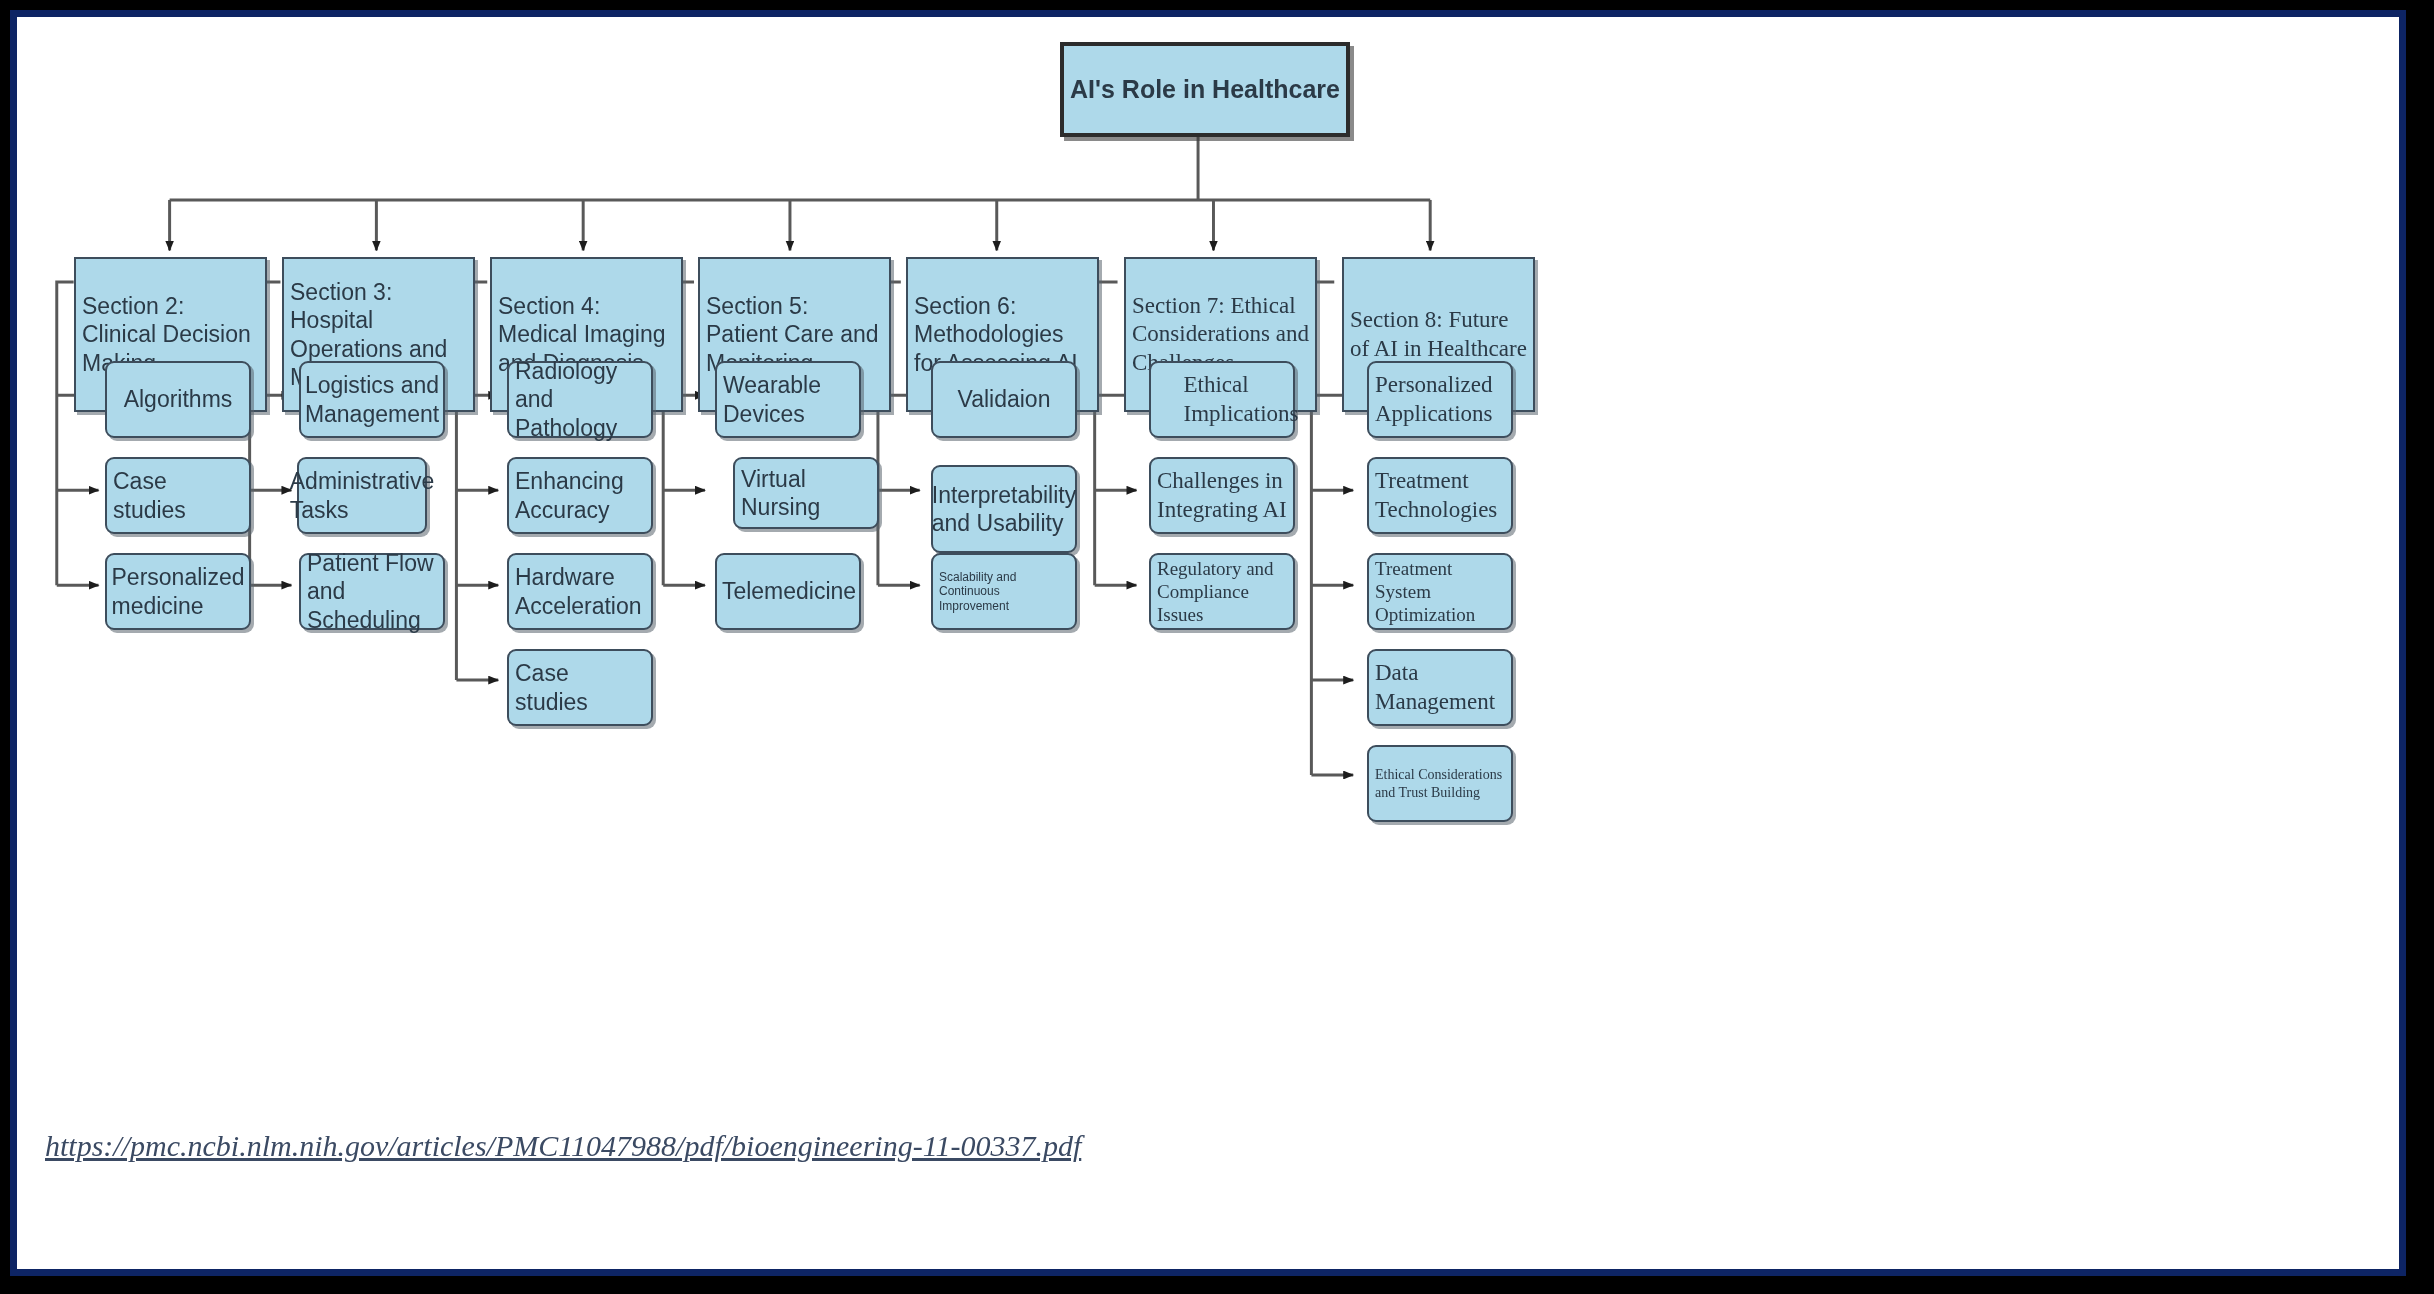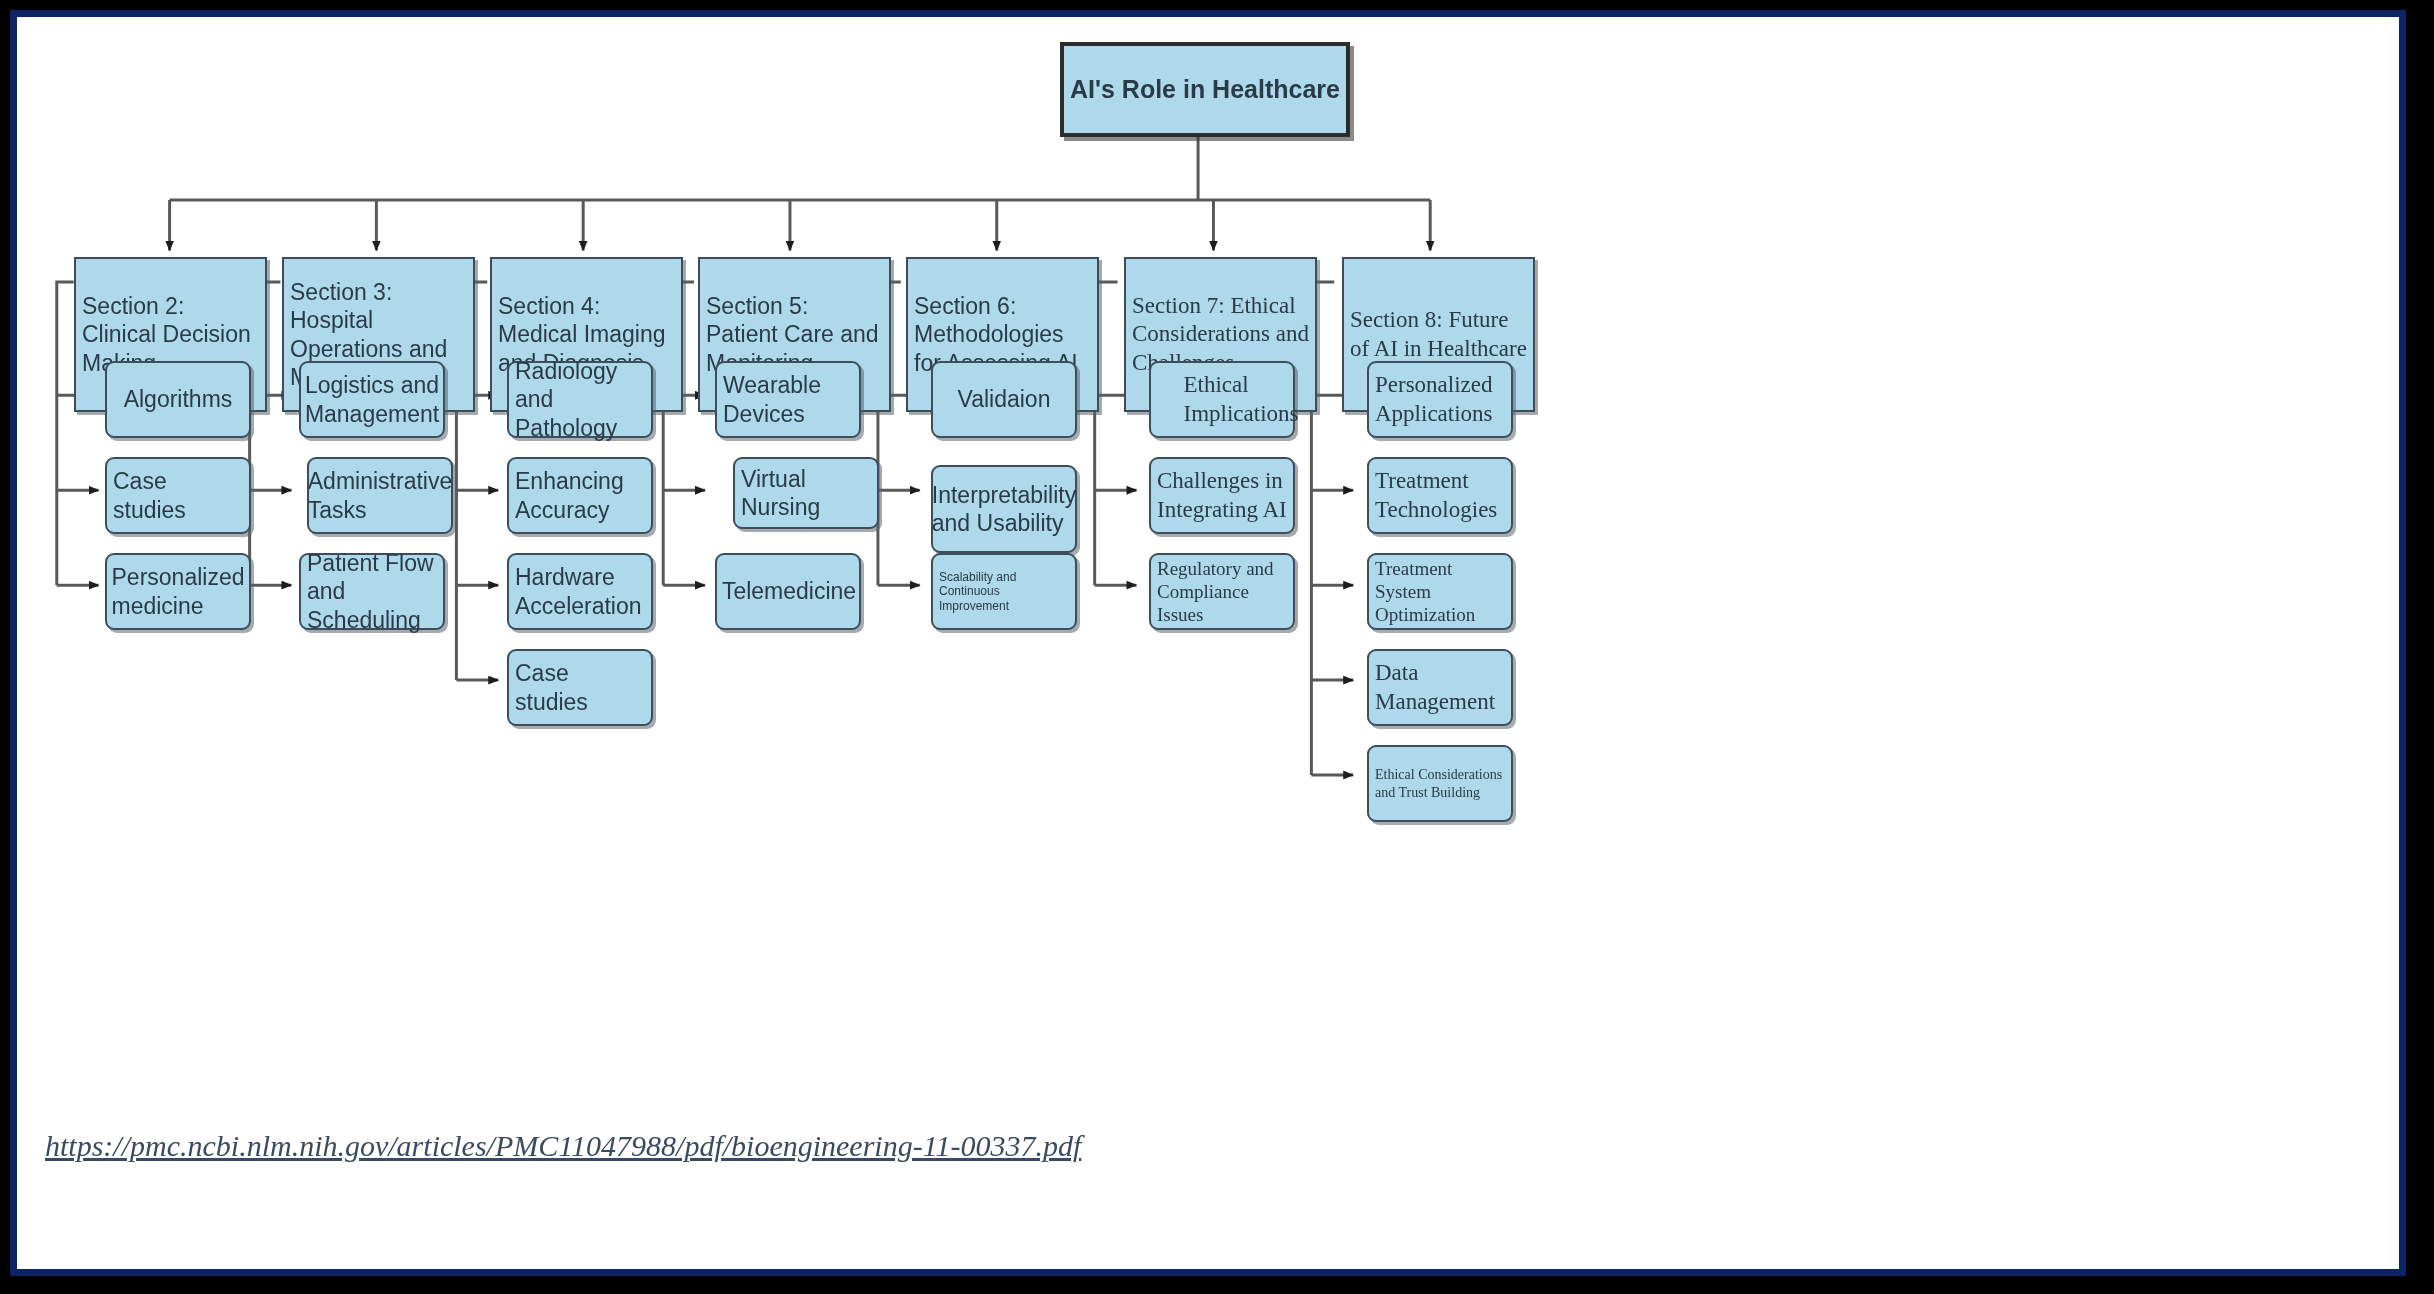--- a/index.html
+++ b/index.html
@@ -111,21 +111,21 @@
         </g>
     </svg>
     <div id="nodes">
         <div class="node root" style="left: 1043px; top: 25px; width: 290px; height: 95px;">AI's Role in Healthcare</div>
         <div class="node section " style="left: 57px; top: 240px; width: 193px; height: 155px;">Section 2: Clinical Decision Making</div>
         <div class="node child" style="left: 88px; top: 344px; width: 146px; height: 77px;">Algorithms</div>
         <div class="node child" style="left: 88px; top: 440px; width: 146px; height: 77px;">Case studies</div>
         <div class="node child" style="left: 88px; top: 536px; width: 146px; height: 77px;">Personalized medicine</div>
         <div class="node section " style="left: 265px; top: 240px; width: 193px; height: 155px;">Section 3: Hospital Operations and Management</div>
         <div class="node child" style="left: 282px; top: 344px; width: 146px; height: 77px;">Logistics and Management</div>
-        <div class="node child" style="left: 290px; top: 440px; width: 146px; height: 77px;">Administrative Tasks</div>
+        <div class="node child" style="left: 280px; top: 440px; width: 130px; height: 77px;">Administrative Tasks</div>
         <div class="node child" style="left: 282px; top: 536px; width: 146px; height: 77px;">Patient Flow and Scheduling</div>
         <div class="node section " style="left: 473px; top: 240px; width: 193px; height: 155px;">Section 4: Medical Imaging and Diagnosis</div>
         <div class="node child" style="left: 490px; top: 344px; width: 146px; height: 77px;">Radiology and Pathology</div>
         <div class="node child" style="left: 490px; top: 440px; width: 146px; height: 77px;">Enhancing Accuracy</div>
         <div class="node child" style="left: 490px; top: 536px; width: 146px; height: 77px;">Hardware Acceleration</div>
         <div class="node child" style="left: 490px; top: 632px; width: 146px; height: 77px;">Case studies</div>
         <div class="node section " style="left: 681px; top: 240px; width: 193px; height: 155px;">Section 5: Patient Care and Monitoring</div>
         <div class="node child" style="left: 698px; top: 344px; width: 146px; height: 77px;">Wearable Devices</div>
         <div class="node child" style="left: 716px; top: 440px; width: 146px; height: 72px;">Virtual Nursing</div>
         <div class="node child" style="left: 698px; top: 536px; width: 146px; height: 77px; padding-left: 8px;">Telemedicine</div>

